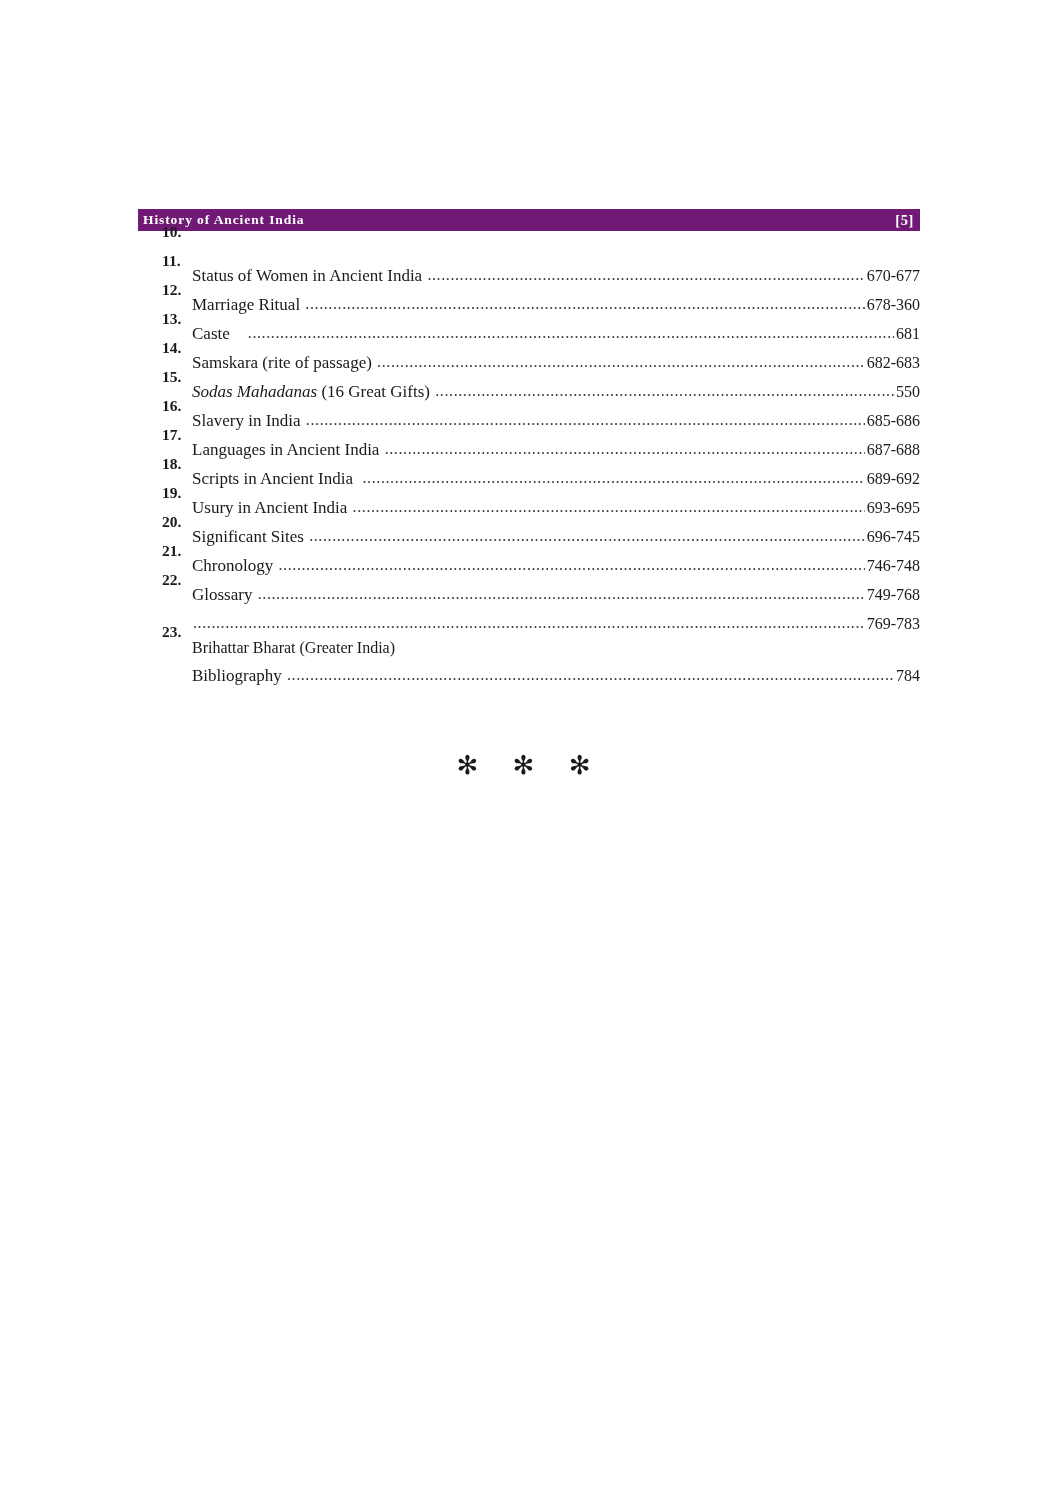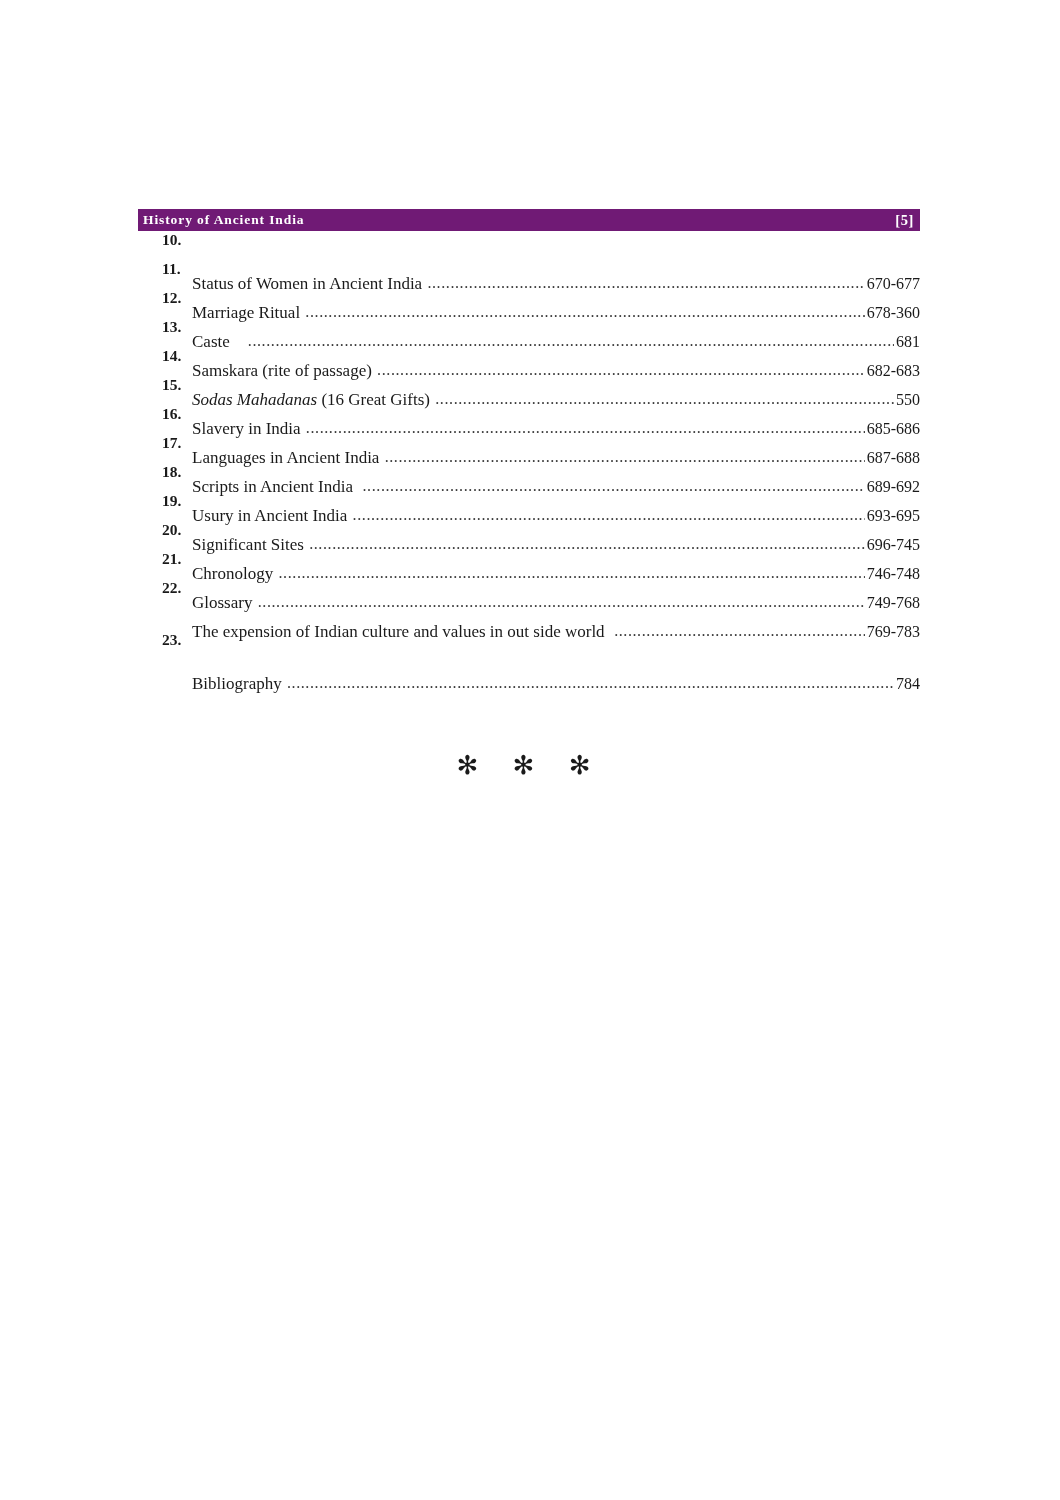--- a/index.html
+++ b/index.html
@@ -53,21 +53,21 @@
     font-weight: bold;
     letter-spacing: 0.6px;
     line-height: 1;
     white-space: nowrap;
   }
 
   
   .toc {
     position: absolute;
     left: 138px;
-    top: 228px;
+    top: 220px;
     width: 782px;
   }
 
   .toc-row {
     display: flex;
     align-items: flex-start;
     height: 29px;
   }
   .toc-row.tall {
     height: 52px;
@@ -288,24 +288,24 @@
           <span class="toc-dots">......................................................................................................................................................................................................................................</span>
           <span class="toc-pages">749-768</span>
         </div>
       </div>
     </div>
 
     <div class="toc-row tall">
       <div class="toc-num">22.</div>
       <div class="toc-body">
         <div class="toc-line">
-          <span class="toc-title">The expension of Indian culture and values in out side world  </span>
           <span class="toc-dots">......................................................................................................................................................................................................................................</span>
           <span class="toc-pages">769-783</span>
         </div>
+        <div class="toc-subline">Brihattar Bharat (Greater India)</div>
       </div>
     </div>
 
     <div class="toc-row">
       <div class="toc-num">23.</div>
       <div class="toc-body">
         <div class="toc-line">
           <span class="toc-title">Bibliography </span>
           <span class="toc-dots">......................................................................................................................................................................................................................................</span>
           <span class="toc-pages">784</span>

